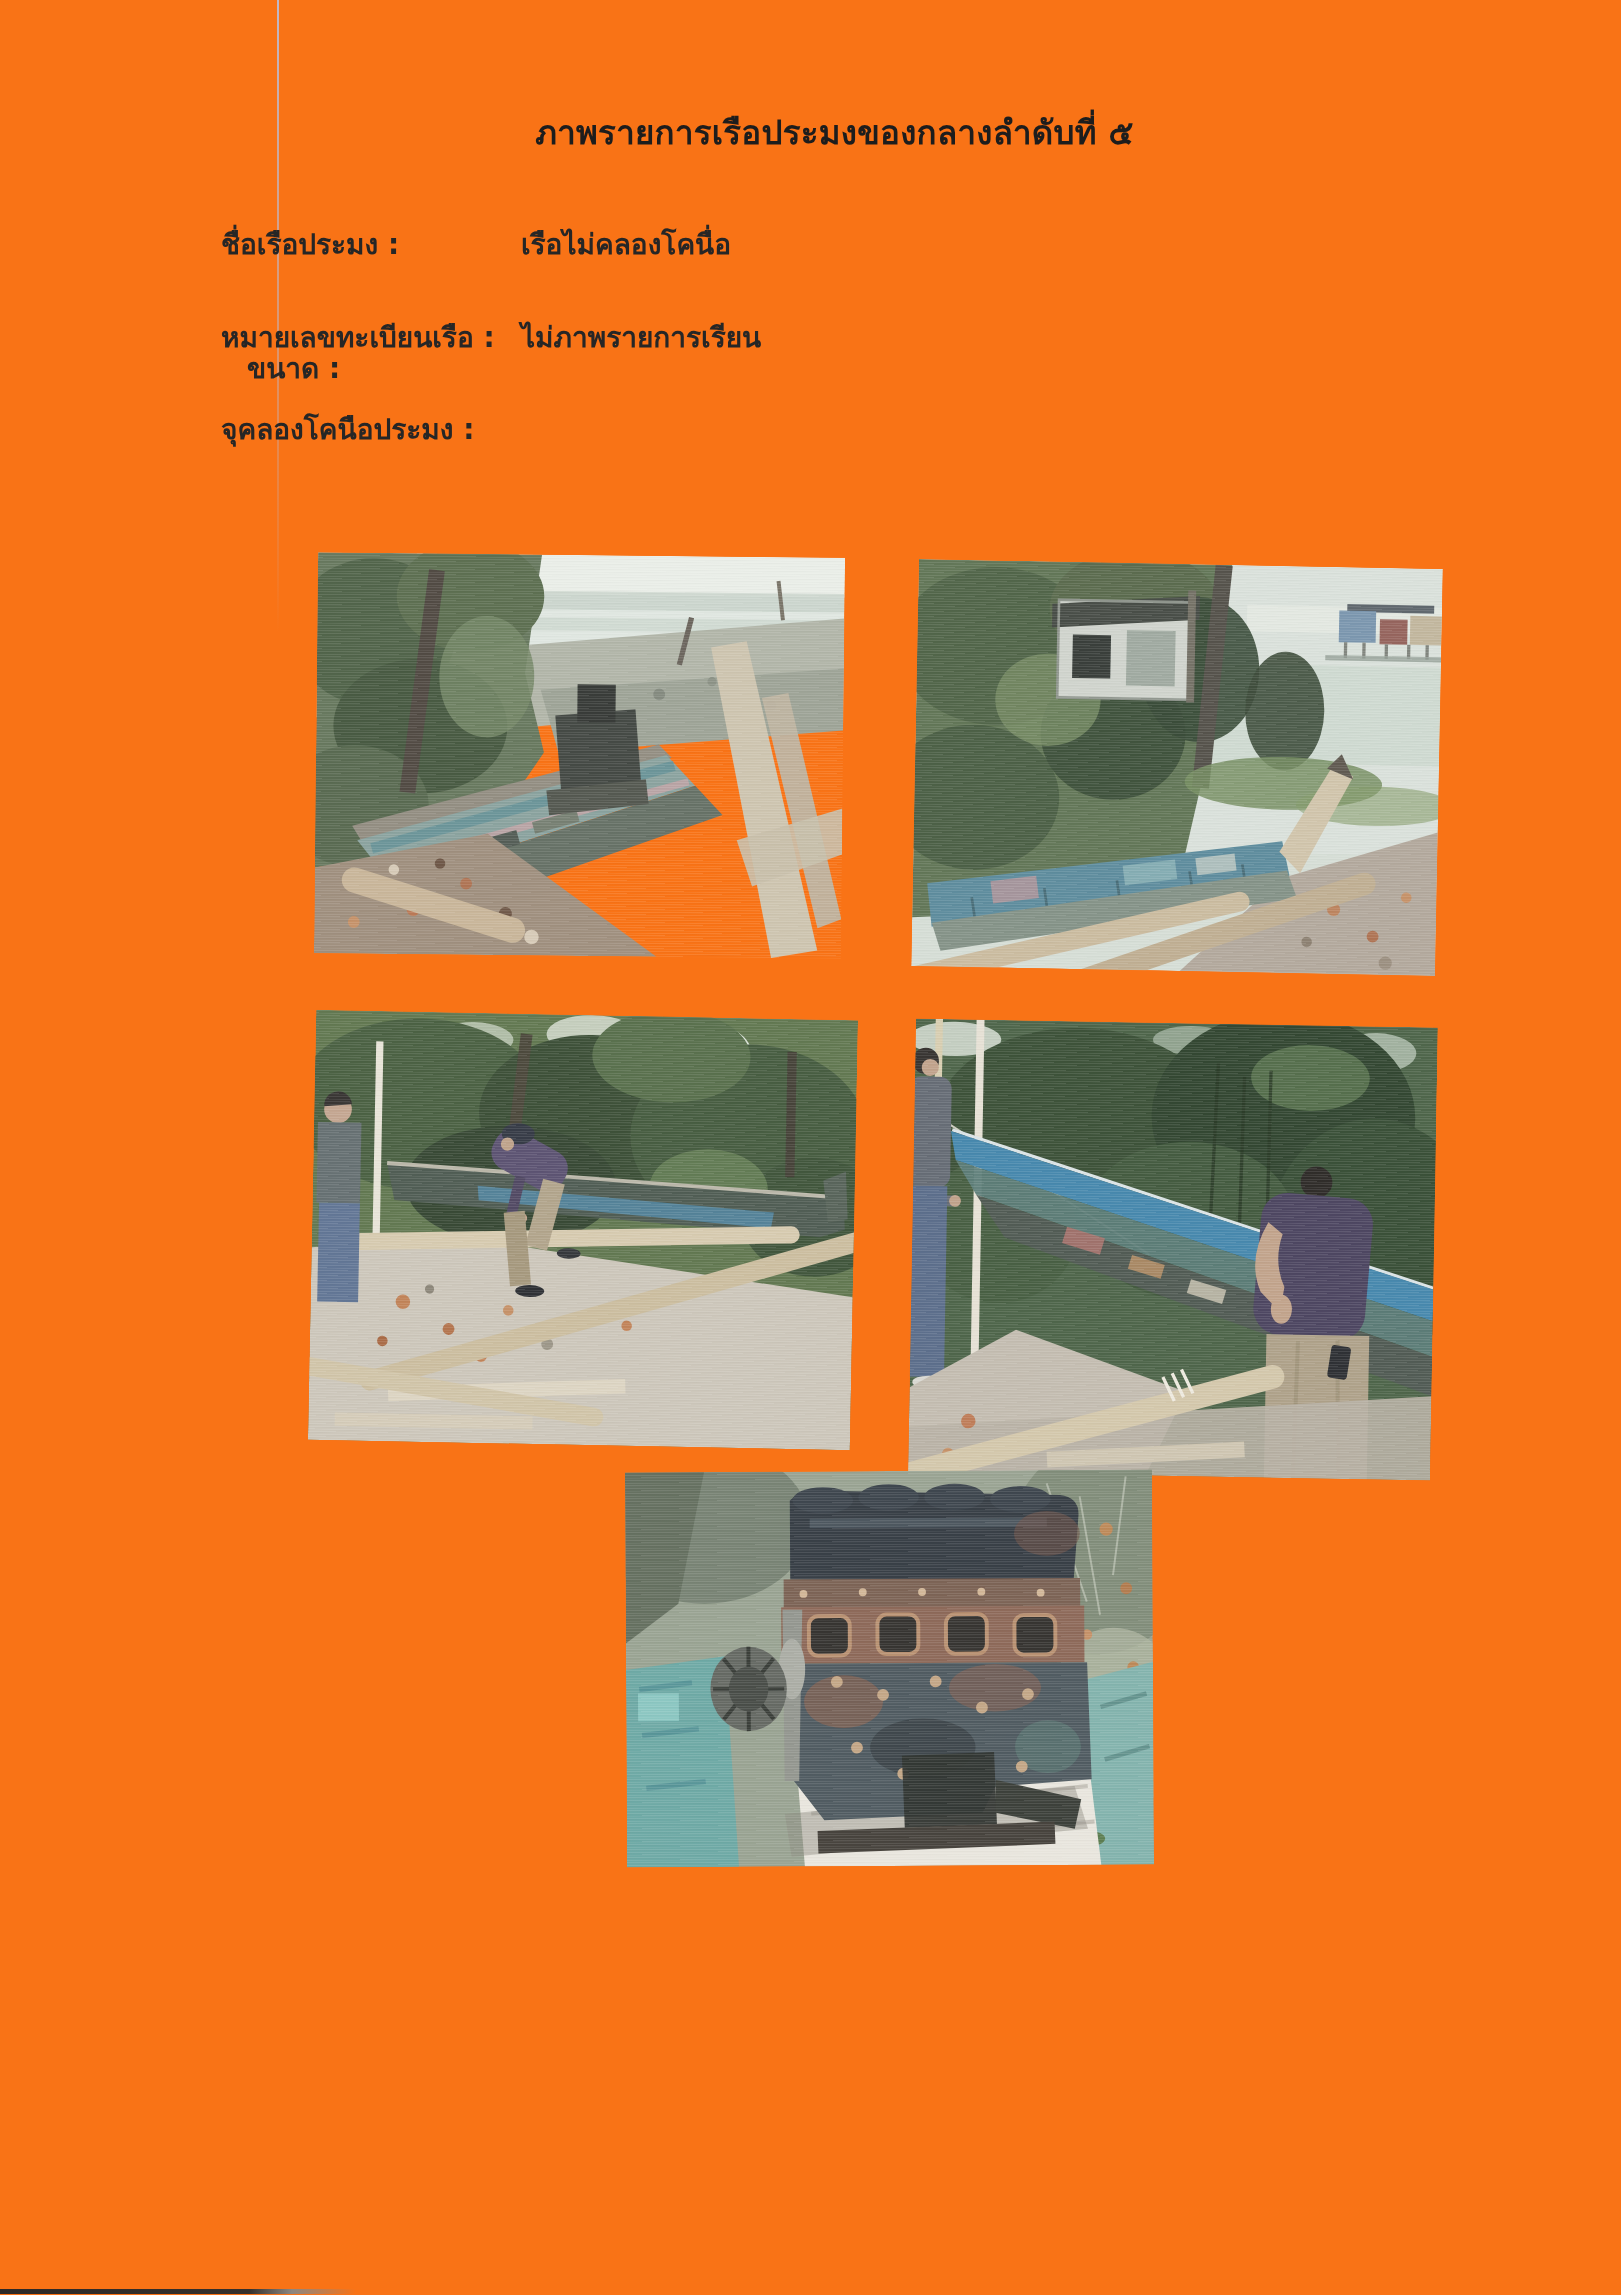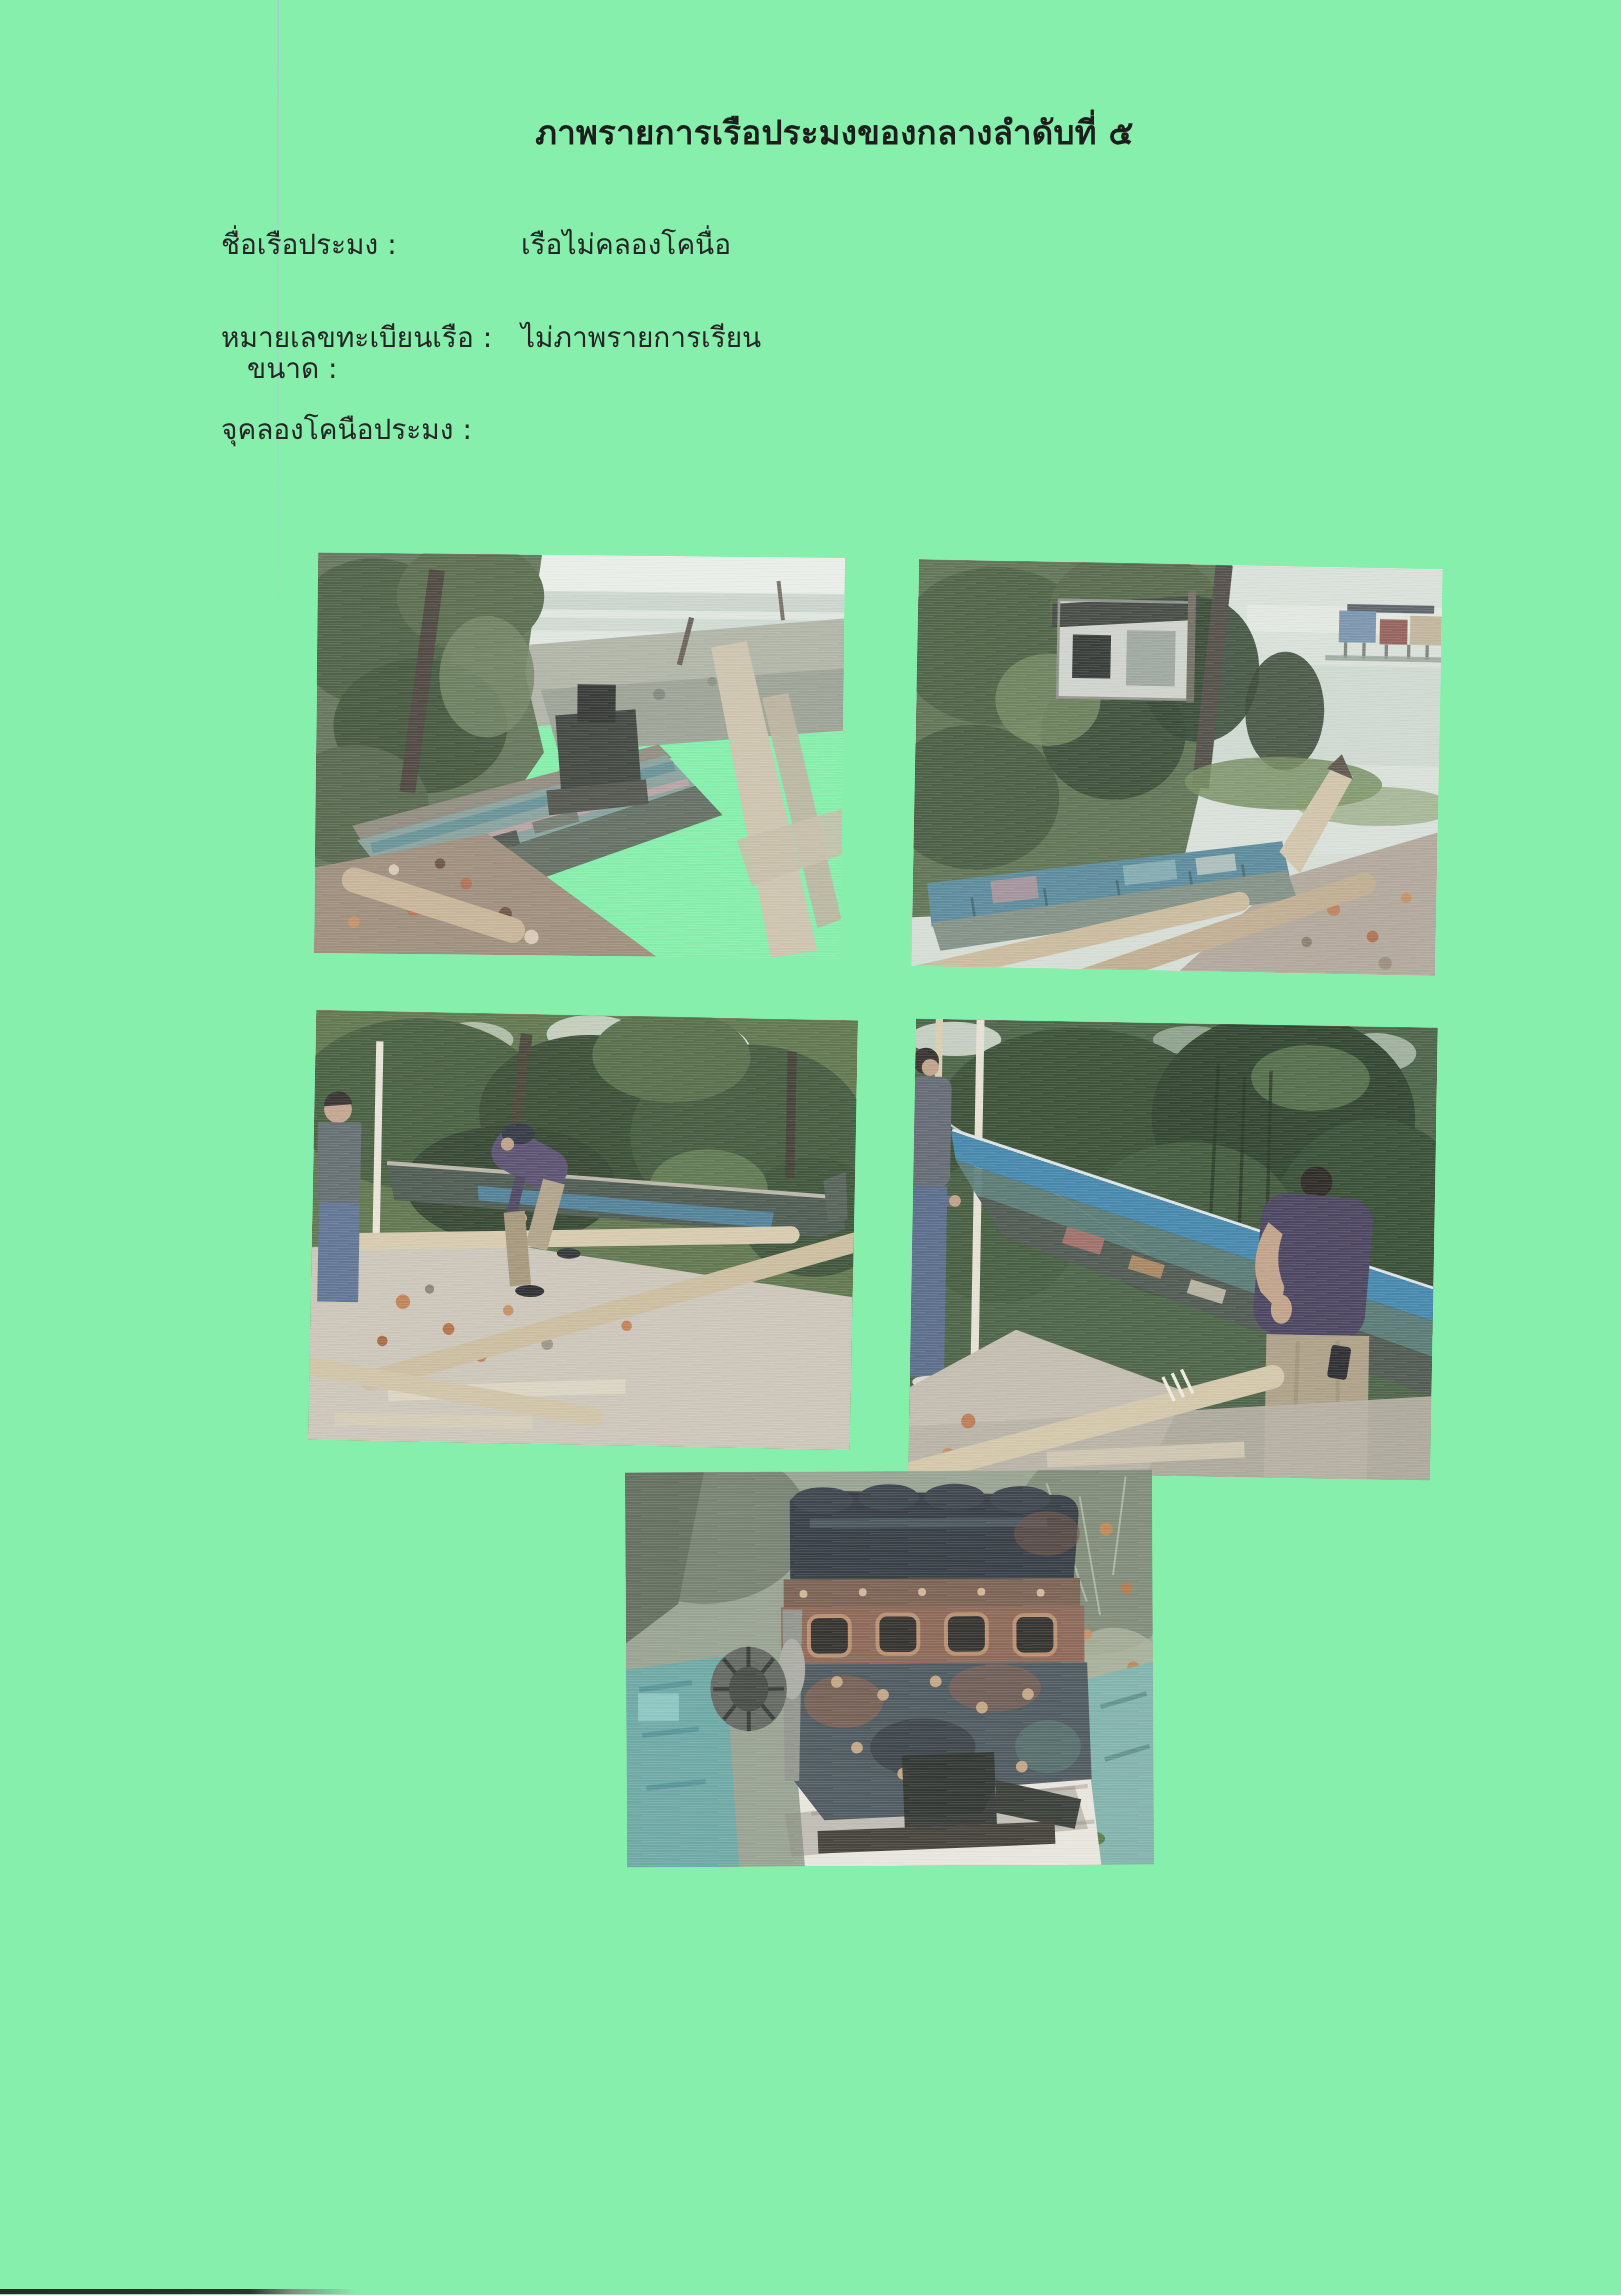--- a/index.html
+++ b/index.html
@@ -1,19 +1,19 @@
 <!DOCTYPE html>
 <html style="font-size:10.5px"><head>
 <meta charset="utf-8">
 <style>
   html,body{margin:0;padding:0;background:#ffffff;}
   .page{
     position:relative;
     width:1621px;height:2295px;
-    background:#86efac;
+    background:#f97316;
     overflow:hidden;
     font-family:"DejaVu Sans","Liberation Sans",sans-serif;
     color:#232323;
   }
   
   .scan-vline{
     position:absolute;left:277px;top:0;width:2px;height:633px;
     background:linear-gradient(to bottom, rgba(186,192,220,.9), rgba(186,192,220,.45) 55%, rgba(186,192,220,0));
   }
   .scan-bottom-mark{
@@ -24,21 +24,21 @@
   .doc-title{
     position:absolute;top:108px;left:0;width:100%;
     text-align:center;
     transform:translateX(24px);
     font-size:33px;font-weight:700;line-height:1.5;
     letter-spacing:0.3px;color:#1d1d1d;
   }
   
   .field-label,.field-value{
     position:absolute;font-size:28px;line-height:1.6;color:#262626;
-    white-space:nowrap;font-weight:400;
+    white-space:nowrap;font-weight:700;
   }
   .field-label{left:221px;}
   .field-value{left:521px;}
   .row0{top:223px;} .row1{top:285px;margin-top:31px;} .row2{top:347px;margin-left:26px;} .row3{top:408px;}
   
   .photo{position:absolute;overflow:hidden;}
   .photo svg{display:block;width:100%;height:100%;
     filter:saturate(.78) contrast(.9) brightness(1.05);}
   .photo::after{
     content:"";position:absolute;inset:0;pointer-events:none;

